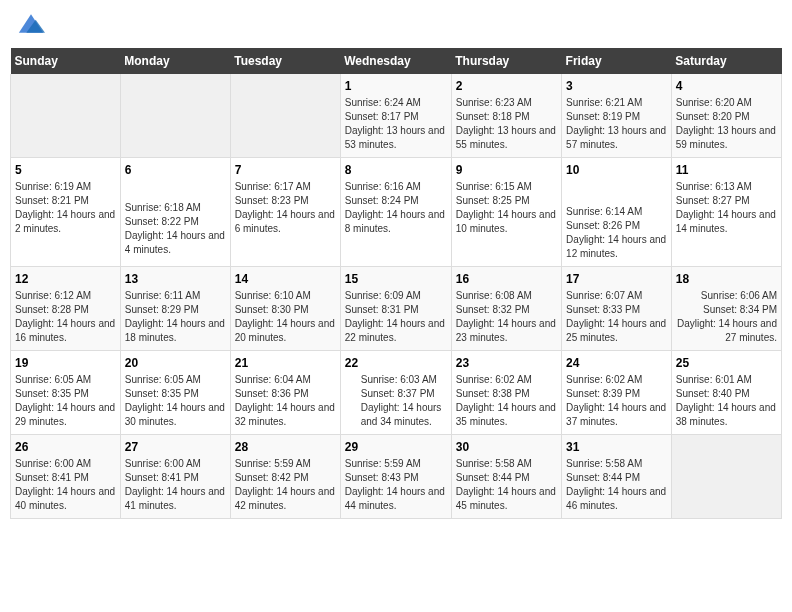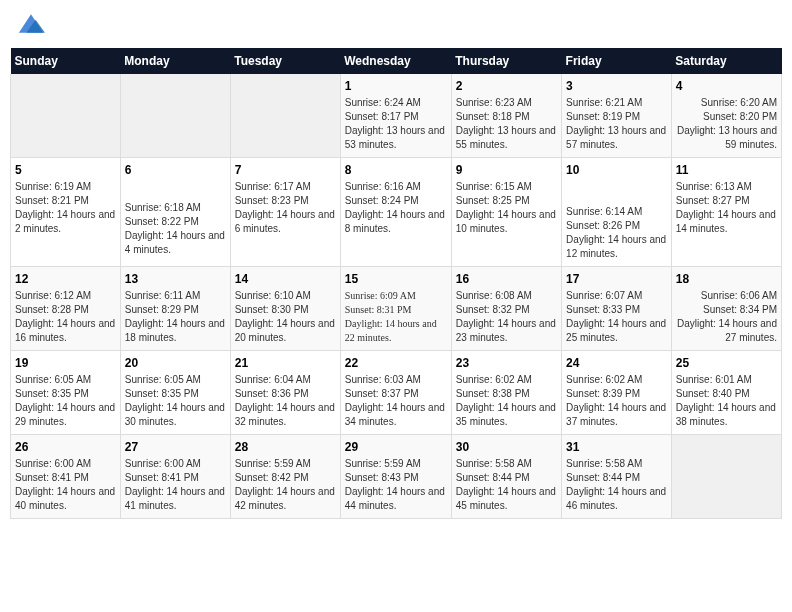--- a/index.html
+++ b/index.html
@@ -38,21 +38,21 @@
       font-size: 14px;
       color: #555;
       margin-top: 2px;
     }
     table {
       width: 100%;
       border-collapse: collapse;
       font-size: 11px;
     }
     thead th {
-      background-color: #0f172a;
+      background-color: #404040;
       color: #fff;
       padding: 6px 4px;
       text-align: left;
       font-size: 12px;
       font-weight: bold;
     }
     tbody tr {
       border-bottom: 1px solid #ddd;
     }
     tbody td {
@@ -137,21 +137,21 @@
 Daylight: 13 hours and 55 minutes.</div>
         </td>
         <td>
           <div class="day-num">3</div>
           <div class="day-info" style="white-space: pre-line;">Sunrise: 6:21 AM
 Sunset: 8:19 PM
 Daylight: 13 hours and 57 minutes.</div>
         </td>
         <td>
           <div class="day-num">4</div>
-          <div class="day-info" style="white-space: pre-line; text-align: right;">Sunrise: 6:20 AM
+          <div class="day-info" style="white-space: pre-line;">Sunrise: 6:20 AM
 Sunset: 8:20 PM
 Daylight: 13 hours and 59 minutes.</div>
         </td>
       </tr>
       <tr>
         <td>
           <div class="day-num">5</div>
           <div class="day-info" style="white-space: pre-line;">Sunrise: 6:19 AM
 Sunset: 8:21 PM
 Daylight: 14 hours and 2 minutes.</div>
@@ -207,21 +207,21 @@
 Daylight: 14 hours and 18 minutes.</div>
         </td>
         <td>
           <div class="day-num">14</div>
           <div class="day-info" style="white-space: pre-line;">Sunrise: 6:10 AM
 Sunset: 8:30 PM
 Daylight: 14 hours and 20 minutes.</div>
         </td>
         <td>
           <div class="day-num">15</div>
-          <div class="day-info" style="white-space: pre-line; font-family: Liberation Serif, serif;">Sunrise: 6:09 AM
+          <div class="day-info" style="white-space: pre-line;">Sunrise: 6:09 AM
 Sunset: 8:31 PM
 Daylight: 14 hours and 22 minutes.</div>
         </td>
         <td>
           <div class="day-num">16</div>
           <div class="day-info" style="white-space: pre-line;">Sunrise: 6:08 AM
 Sunset: 8:32 PM
 Daylight: 14 hours and 23 minutes.</div>
         </td>
         <td>
@@ -251,21 +251,21 @@
 Daylight: 14 hours and 30 minutes.</div>
         </td>
         <td>
           <div class="day-num">21</div>
           <div class="day-info" style="white-space: pre-line;">Sunrise: 6:04 AM
 Sunset: 8:36 PM
 Daylight: 14 hours and 32 minutes.</div>
         </td>
         <td>
           <div class="day-num">22</div>
-          <div class="day-info" style="white-space: pre-line;">Sunrise: 6:03 AM
+          <div class="day-info" style="white-space: pre-line; margin-left: 16px;">Sunrise: 6:03 AM
 Sunset: 8:37 PM
 Daylight: 14 hours and 34 minutes.</div>
         </td>
         <td>
           <div class="day-num">23</div>
           <div class="day-info" style="white-space: pre-line;">Sunrise: 6:02 AM
 Sunset: 8:38 PM
 Daylight: 14 hours and 35 minutes.</div>
         </td>
         <td>

